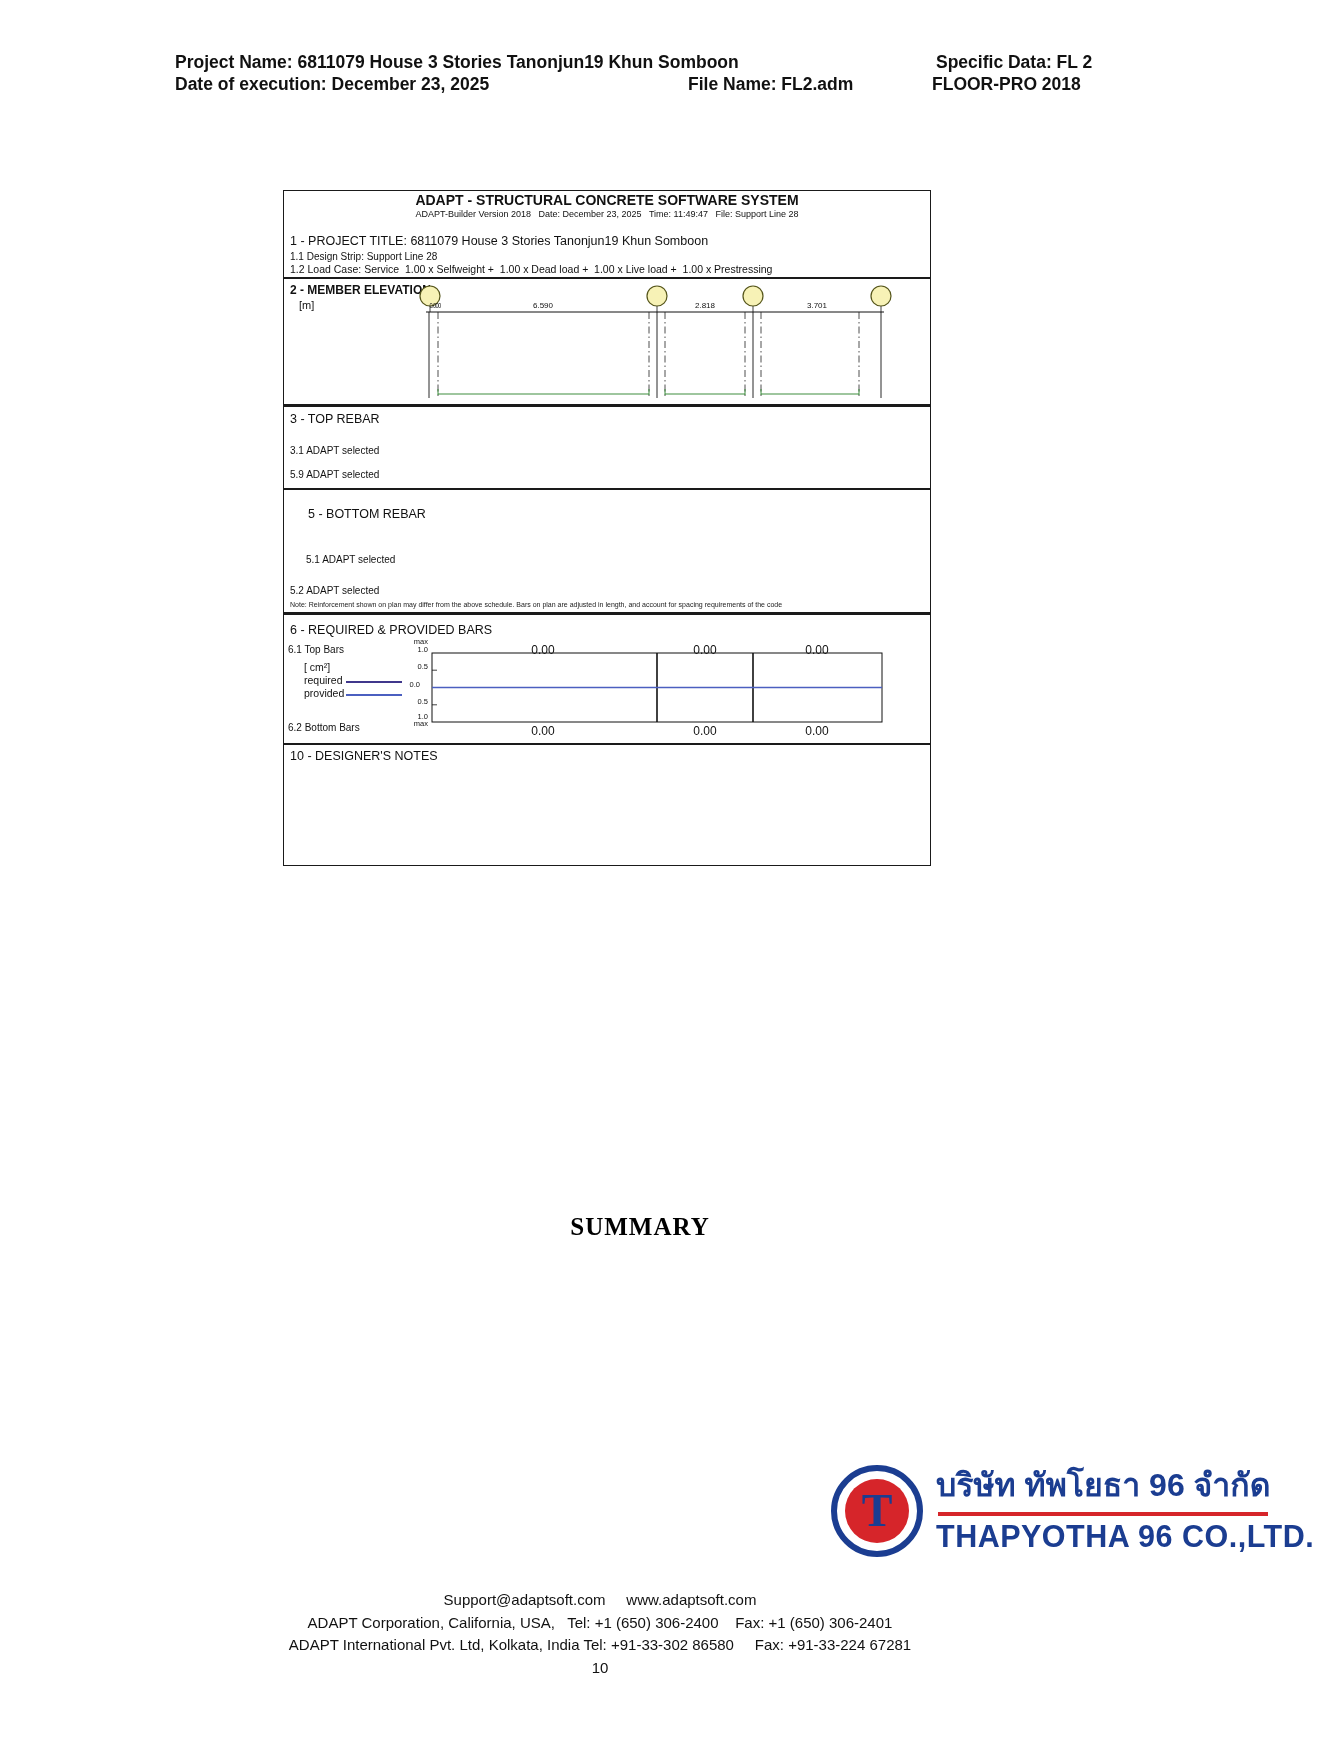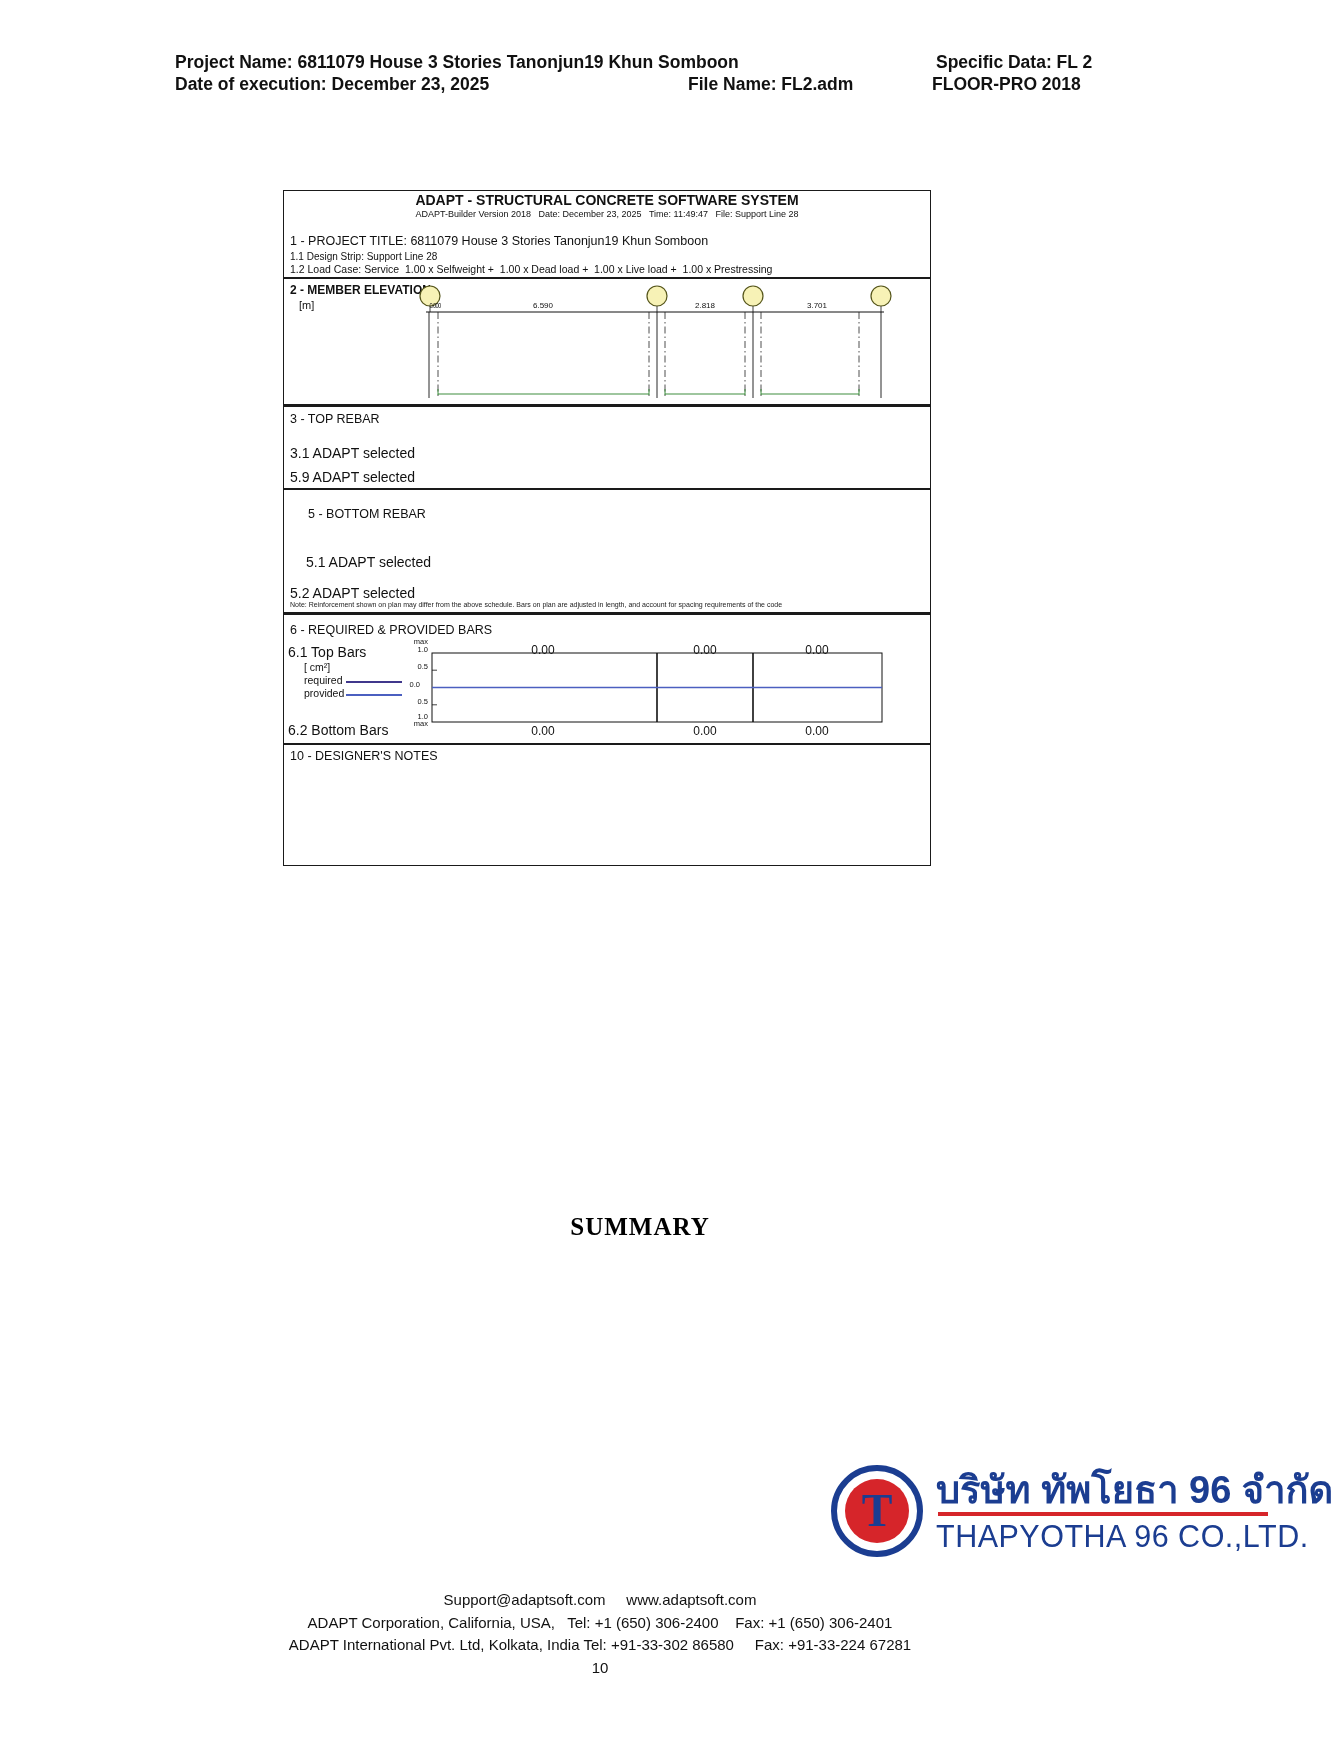--- a/index.html
+++ b/index.html
@@ -14,44 +14,44 @@
   .hdr { font-size:17.5px; font-weight:bold;margin-left:31px; }
 
   
   .report-box { position:absolute; left:283px; top:190px; width:648px; height:676px;
     border:1.6px solid #1a1a1a; }
   .divider { position:absolute; left:283px; width:648px; background:#1a1a1a; }
 
   .rpt-title { left:283px; top:192px; width:648px; font-size:14px; font-weight:bold; text-align:center; }
   .rpt-sub   { left:283px; top:209px; width:648px; font-size:9px; text-align:center; }
   .sec-title { font-size:12.5px; }
-  .item      { font-size:14px; }
+  .item      { font-size:10px; }
   .tiny      { font-size:7px; color:#222; }
   .axis-lab  { font-size:7.5px; line-height:8px; width:40px; text-align:right; }
   .val-lab   { font-size:12px; width:50px; text-align:center; }
   .span-lab  { font-size:8px; width:50px; text-align:center; }
   .squish    { letter-spacing:-1px; transform:scaleX(.72); }
 
   .legend-line { position:absolute; width:56px; height:2px; }
 
   .summary { left:540px; top:1213px; width:200px; text-align:center;
     font-family:"Liberation Serif", serif; font-weight:bold; font-size:25px;
     letter-spacing:1px; color:#000; }
 
   
   .logo-ring { position:absolute; left:831px; top:1465px; width:92px; height:92px;
     border:6px solid #1b3d91; border-radius:50%; background:#fff; }
   .logo-red  { position:absolute; left:845px; top:1479px; width:64px; height:64px;
     background:#d6252a; border-radius:50%; display:flex; align-items:center; justify-content:center; }
   .logo-t    { font-family:"Liberation Serif", serif; font-weight:bold; font-size:46px;
     color:#1b3d91; line-height:1; }
-  .thai      { left:936px; top:1459px; width:334px; font-size:38px; font-weight:bold;
+  .thai      { left:936px; top:1459px; width:334px; font-size:32px; font-weight:bold;
     color:#1b3d91; }
   .red-rule  { position:absolute; left:938px; top:1512px; width:330px; height:4px; background:#d6252a; }
-  .eng       { left:936px; top:1519px; width:334px; font-size:30.5px; font-weight:normal;
+  .eng       { left:936px; top:1519px; width:334px; font-size:30.5px; font-weight:bold;
     color:#1b3d91; letter-spacing:.5px; }
 
   .footer { position:absolute; left:245px; top:1589px; width:710px; text-align:center;
     font-size:15px; line-height:22.5px; }
   .footer div { white-space:pre; }
 </style>
 </head>
 <body>
 
 <div class="page">

